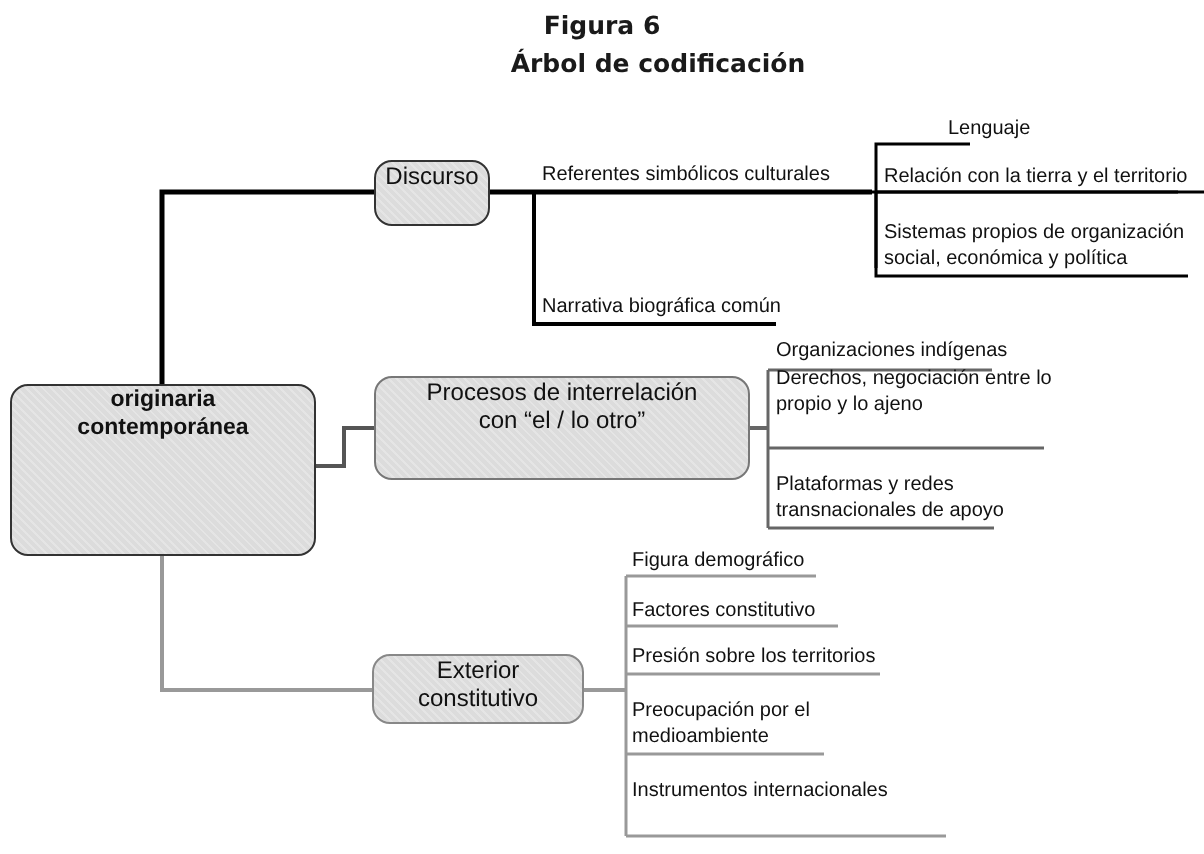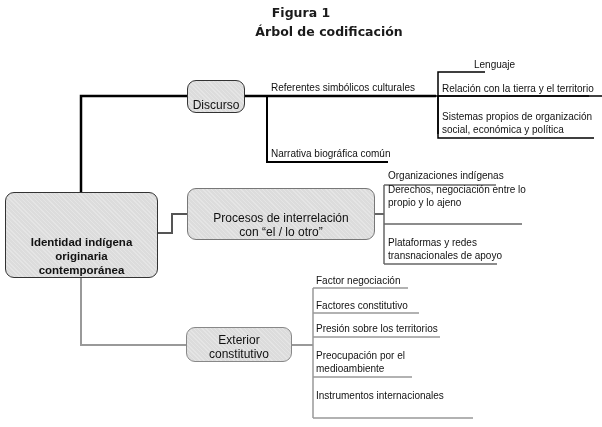--- a/index.html
+++ b/index.html
@@ -5,33 +5,33 @@
   html, body { margin:0; padding:0; background:#ffffff; }
   body { width:602px; height:427px; position:relative; overflow:hidden;
          font-family:"Liberation Sans", sans-serif; color:#111; }
   .title { position:absolute; left:0; width:602px; text-align:center;
            font-family:"DejaVu Sans", sans-serif; font-weight:bold; font-size:12.5px; color:#1a1a1a; }
   .t1 { top:5px; } .t2 { top:24px;margin-left:28px; }
   svg.lines { position:absolute; left:0; top:0; width:602px; height:427px; }
   .node { position:absolute; box-sizing:border-box; border-radius:9px;
           background:#dcdcdc;
           background-image: repeating-linear-gradient(45deg, rgba(255,255,255,0.25) 0 1px, transparent 1px 3px);
-          display:flex; align-items:flex-end; justify-content:center; text-align:center;
+          display:flex; align-items:flex-start; justify-content:center; text-align:center;
           font-size:12px; line-height:14px; color:#111; }
   .n-root { left:5px; top:192px; width:153px; height:86px; border:1.5px solid #333;
             font-weight:bold; font-size:11.5px; }
   .n-disc { left:187px; top:80px; width:58px; height:33px; border:1.5px solid #333; font-size:12px; }
   .n-proc { left:187px; top:188px; width:188px; height:52px; border:1.5px solid #777; font-size:12px; }
   .n-ext { left:186px; top:327px; width:106px; height:35px; border:1.5px solid #888; font-size:12px; }
   .leaf { position:absolute; font-size:10px; line-height:12.5px; color:#111; white-space:nowrap; }
 </style>
 </head>
 <body>
 
-<div class="title t1">Figura 1</div>
+<div class="title t1">Figura 6</div>
 <div class="title t2">Árbol de codificación</div>
 
 <svg class="lines" xmlns="http://www.w3.org/2000/svg">
 
   <polyline points="81,192 81,96 187,96" fill="none" stroke="#000" stroke-width="2.5"></polyline>
 
   <line x1="245" y1="96" x2="436" y2="96" stroke="#000" stroke-width="2.5"></line>
   <polyline points="267,96 267,162 388,162" fill="none" stroke="#000" stroke-width="2"></polyline>
 
   <line x1="436" y1="96" x2="602" y2="96" stroke="#000" stroke-width="1.5"></line>
@@ -55,21 +55,20 @@
   <polyline points="313,288 313,418" fill="none" stroke="#999" stroke-width="1.5"></polyline>
   <line x1="313" y1="288" x2="408" y2="288" stroke="#999" stroke-width="1.5"></line>
   <line x1="313" y1="313" x2="419" y2="313" stroke="#999" stroke-width="1.5"></line>
   <line x1="313" y1="337" x2="440" y2="337" stroke="#999" stroke-width="1.5"></line>
   <line x1="313" y1="377" x2="412" y2="377" stroke="#999" stroke-width="1.5"></line>
   <line x1="313" y1="418" x2="473" y2="418" stroke="#999" stroke-width="1.5"></line>
 </svg>
 
 <div class="node n-root">
   <div>
-    <div>Identidad indígena</div>
     <div>originaria</div>
     <div>contemporánea</div>
   </div>
 </div>
 
 <div class="node n-disc">
   <span>Discurso</span>
 </div>
 
 <div class="node n-proc">
@@ -96,21 +95,21 @@
 <div class="leaf" style="left:388px;top:170px;">Organizaciones indígenas</div>
 <div class="leaf" style="left:388px;top:184px;">
   <div>Derechos, negociación entre lo</div>
   <div>propio y lo ajeno</div>
 </div>
 <div class="leaf" style="left:388px;top:237px;">
   <div>Plataformas y redes</div>
   <div>transnacionales de apoyo</div>
 </div>
 
-<div class="leaf" style="left:316px;top:275px;">Factor negociación</div>
+<div class="leaf" style="left:316px;top:275px;">Figura demográfico</div>
 <div class="leaf" style="left:316px;top:300px;">Factores constitutivo</div>
 <div class="leaf" style="left:316px;top:323px;">Presión sobre los territorios</div>
 <div class="leaf" style="left:316px;top:350px;">
   <div>Preocupación por el</div>
   <div>medioambiente</div>
 </div>
 <div class="leaf" style="left:316px;top:390px;">
   <div>Instrumentos internacionales</div>
 </div>
 

